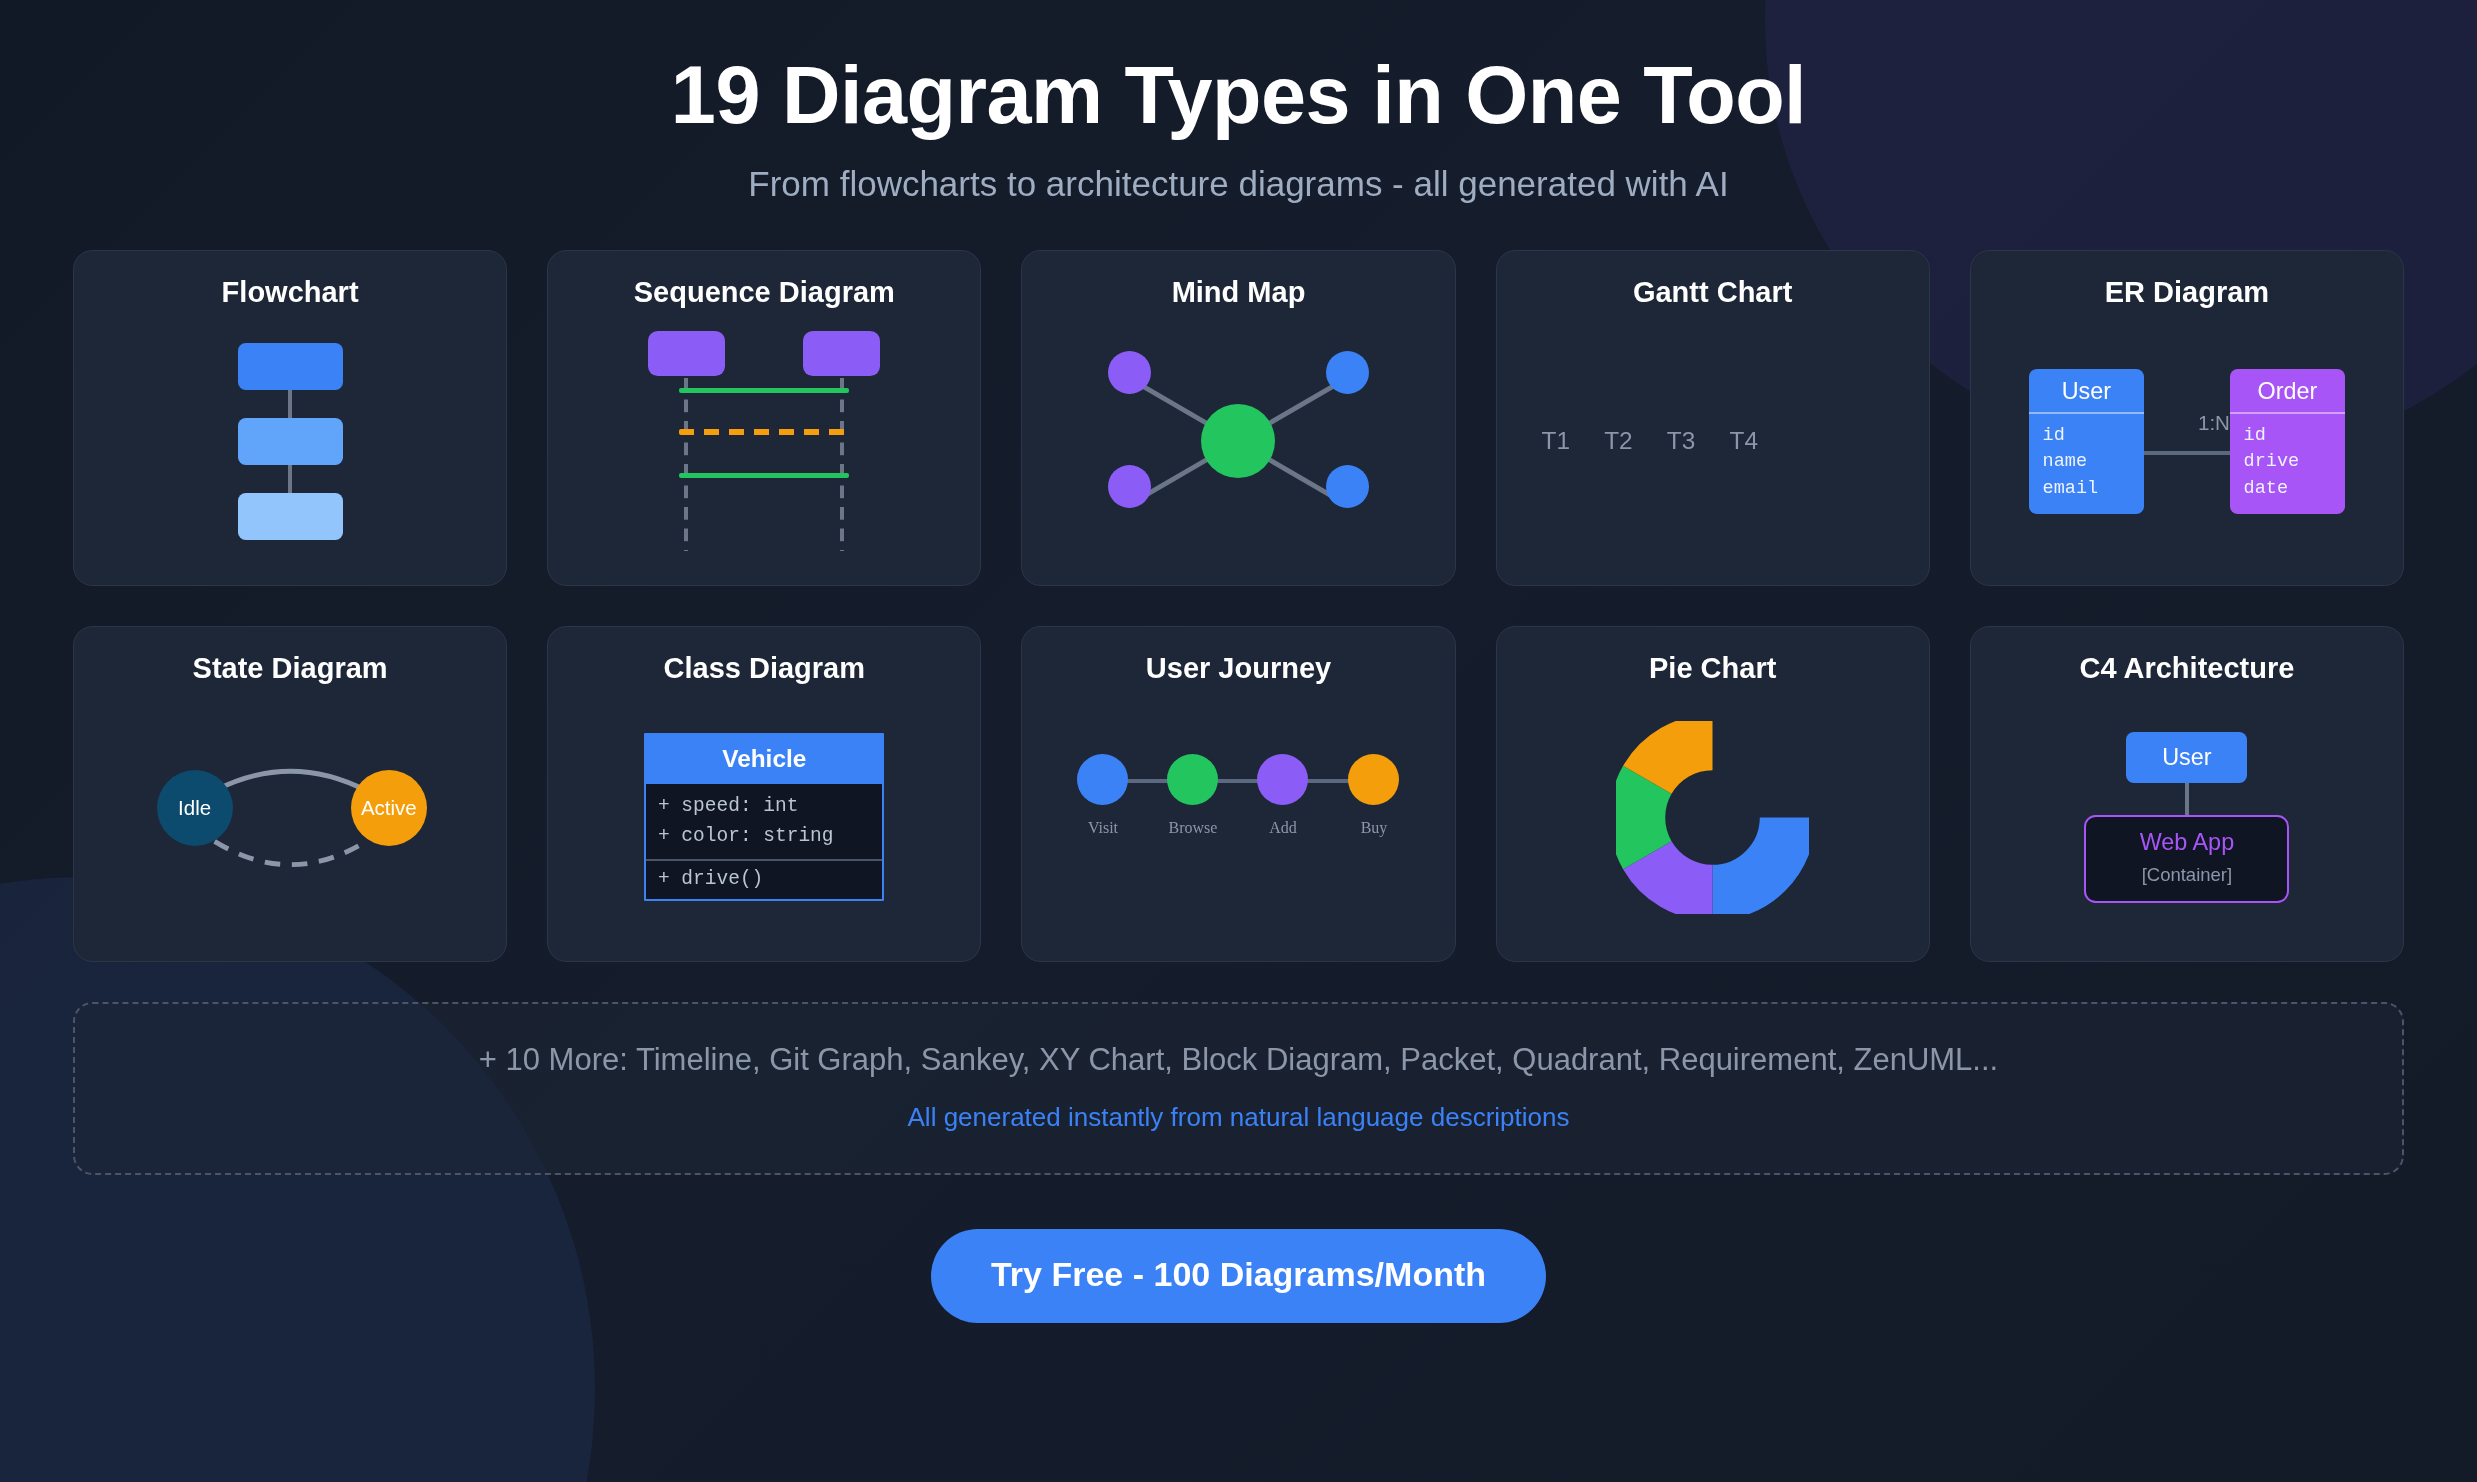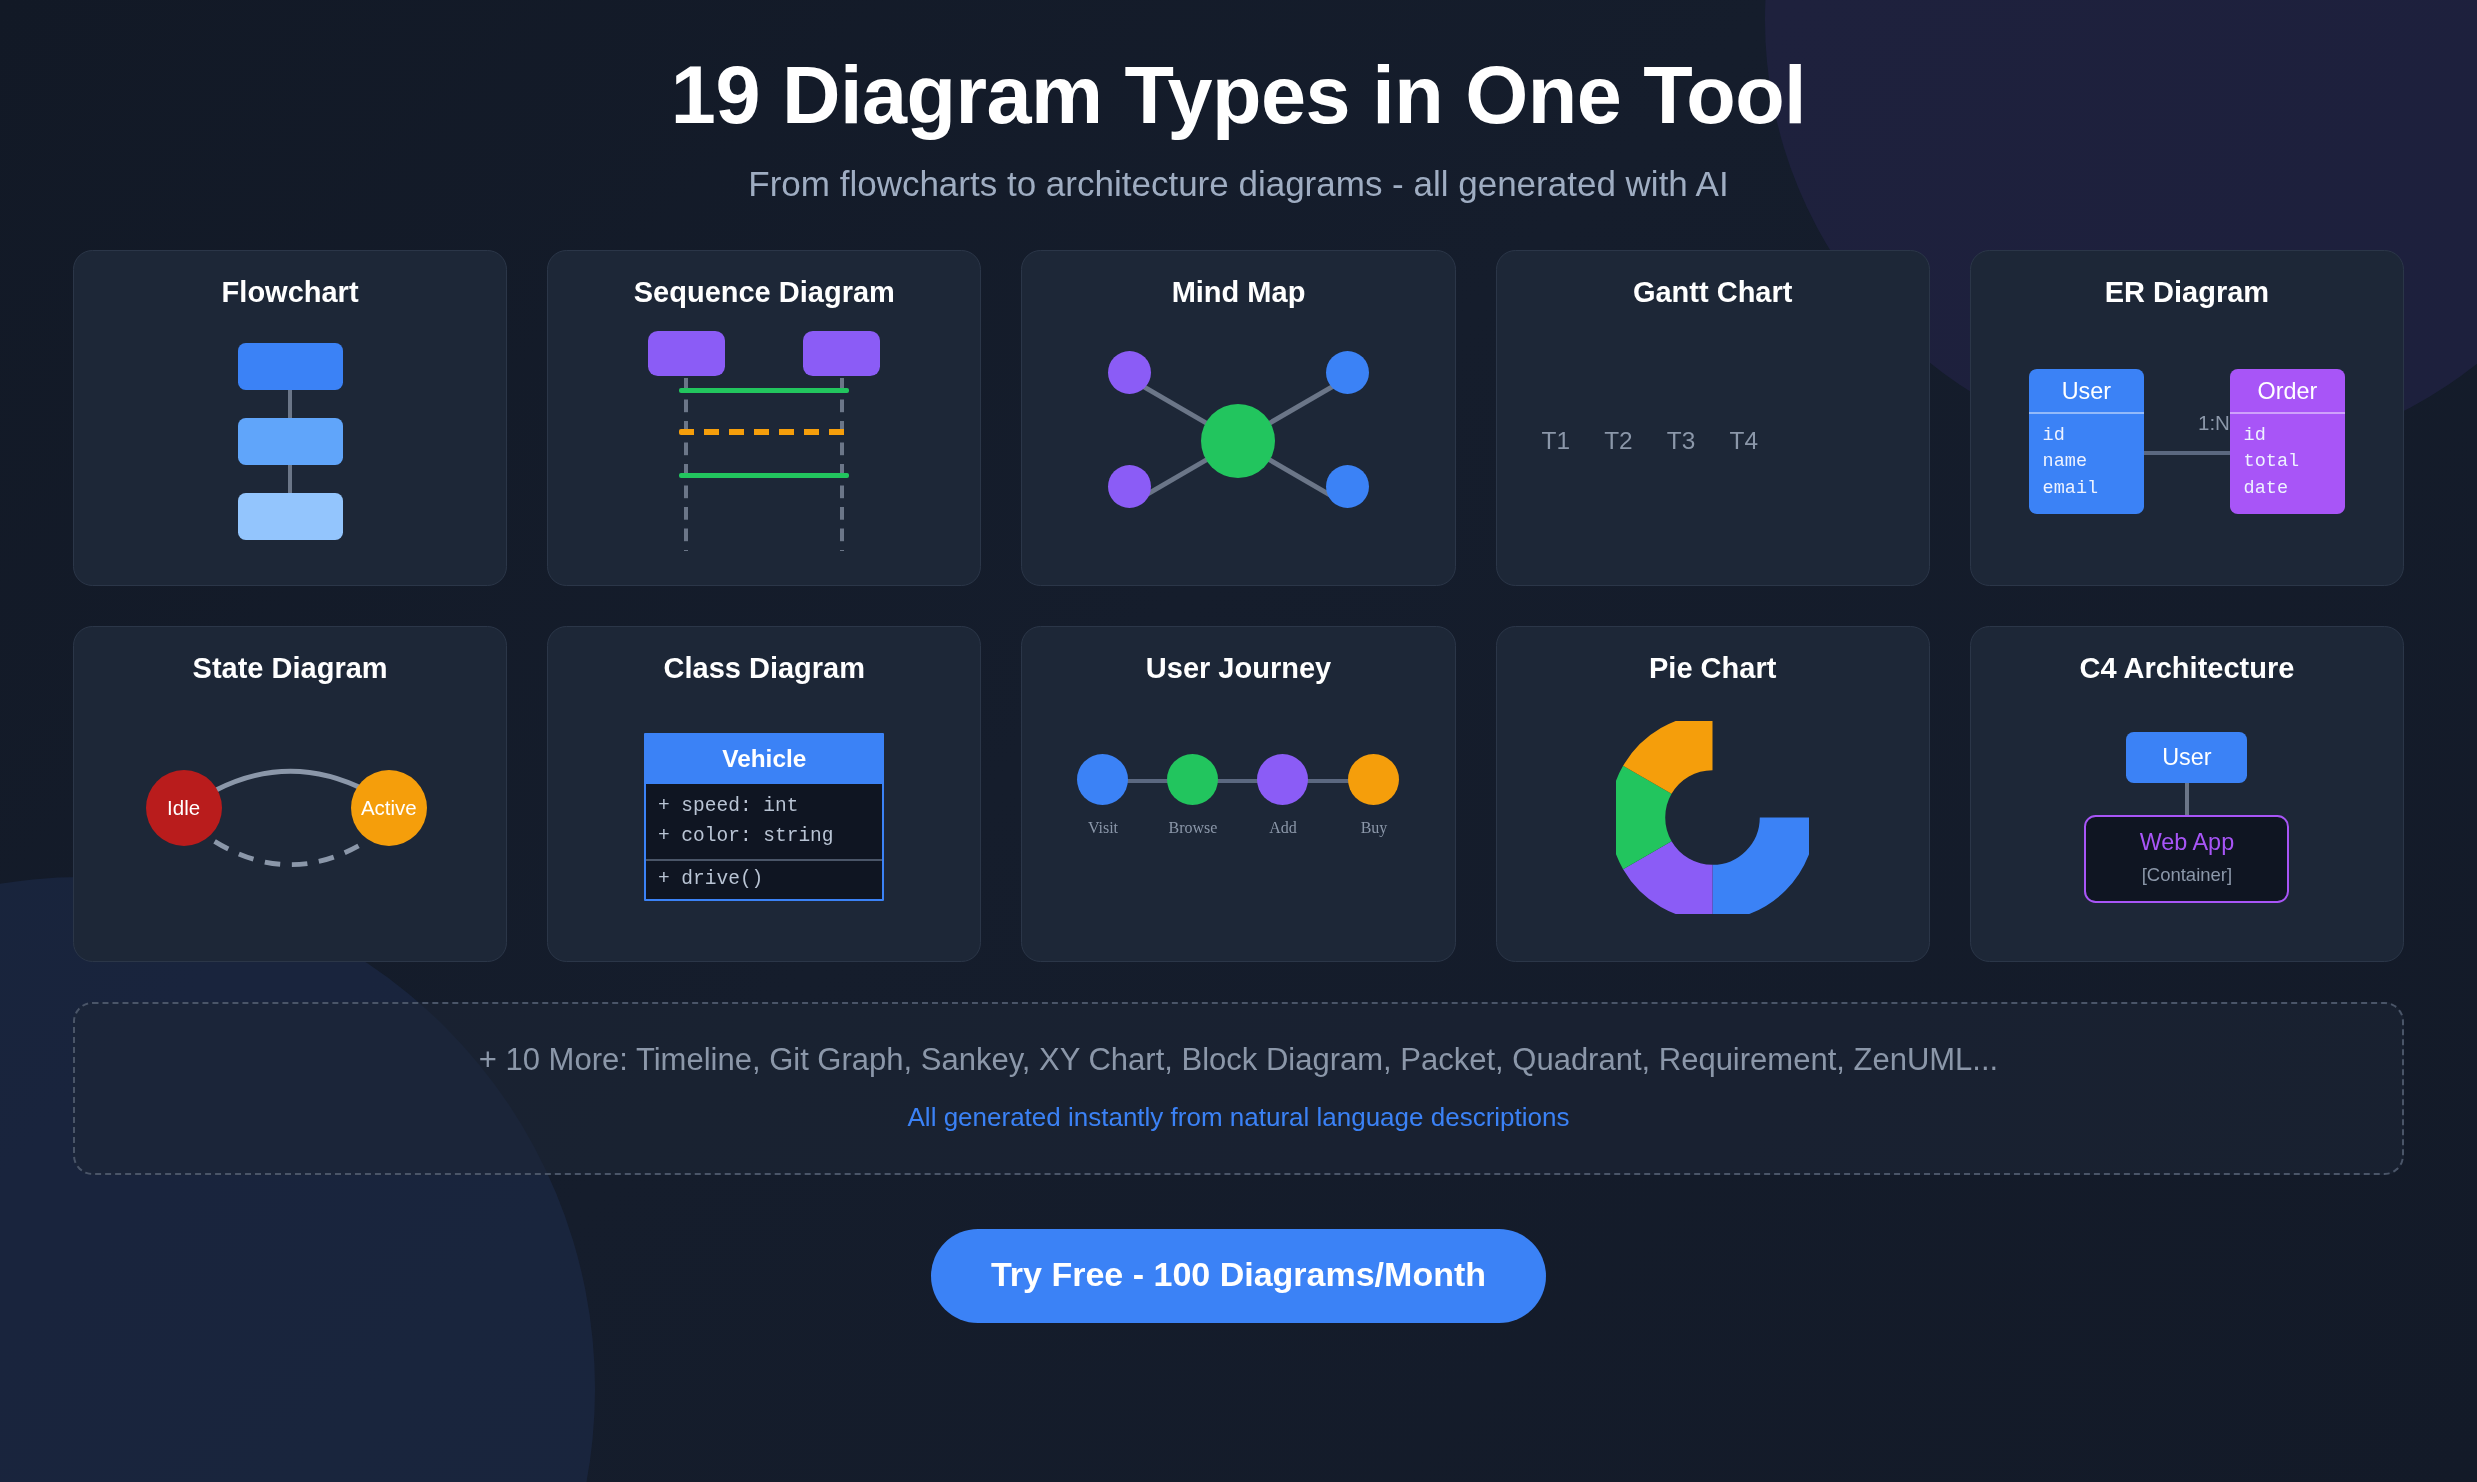--- a/index.html
+++ b/index.html
@@ -295,37 +295,37 @@
             </div>
           </div>
           <div class="er-rel">
             <div class="er-rel-label">1:N</div>
             <div class="er-rel-line"></div>
           </div>
           <div class="er-ent" style="background:#a855f7">
             <div class="er-ent-name">Order</div>
             <div class="er-ent-fields">
               <div>id</div>
-              <div>total</div>
+              <div>drive</div>
               <div>date</div>
             </div>
           </div>
         </div>
       </div>
     </div>
 
     <div class="card">
       <div class="card-title">State Diagram</div>
       <div class="card-body">
         <div class="st">
           <svg viewBox="0 0 300 150" width="293" height="146">
             <path d="M 72 48 Q 150 8 228 48" stroke="#8b97a9" stroke-width="5" fill="none"></path>
             <path d="M 72 100 Q 150 148 228 100" stroke="#8b97a9" stroke-width="5" fill="none" stroke-dasharray="16 12"></path>
           </svg>
-          <div class="st-node" style="left:2px;background:#b91c1c">
+          <div class="st-node" style="left:13px;background:#0c4a6e">
             <span>Idle</span>
           </div>
           <div class="st-node" style="right:9.8px;background:#f59e0b">
             <span>Active</span>
           </div>
         </div>
       </div>
     </div>
 
     <div class="card">

